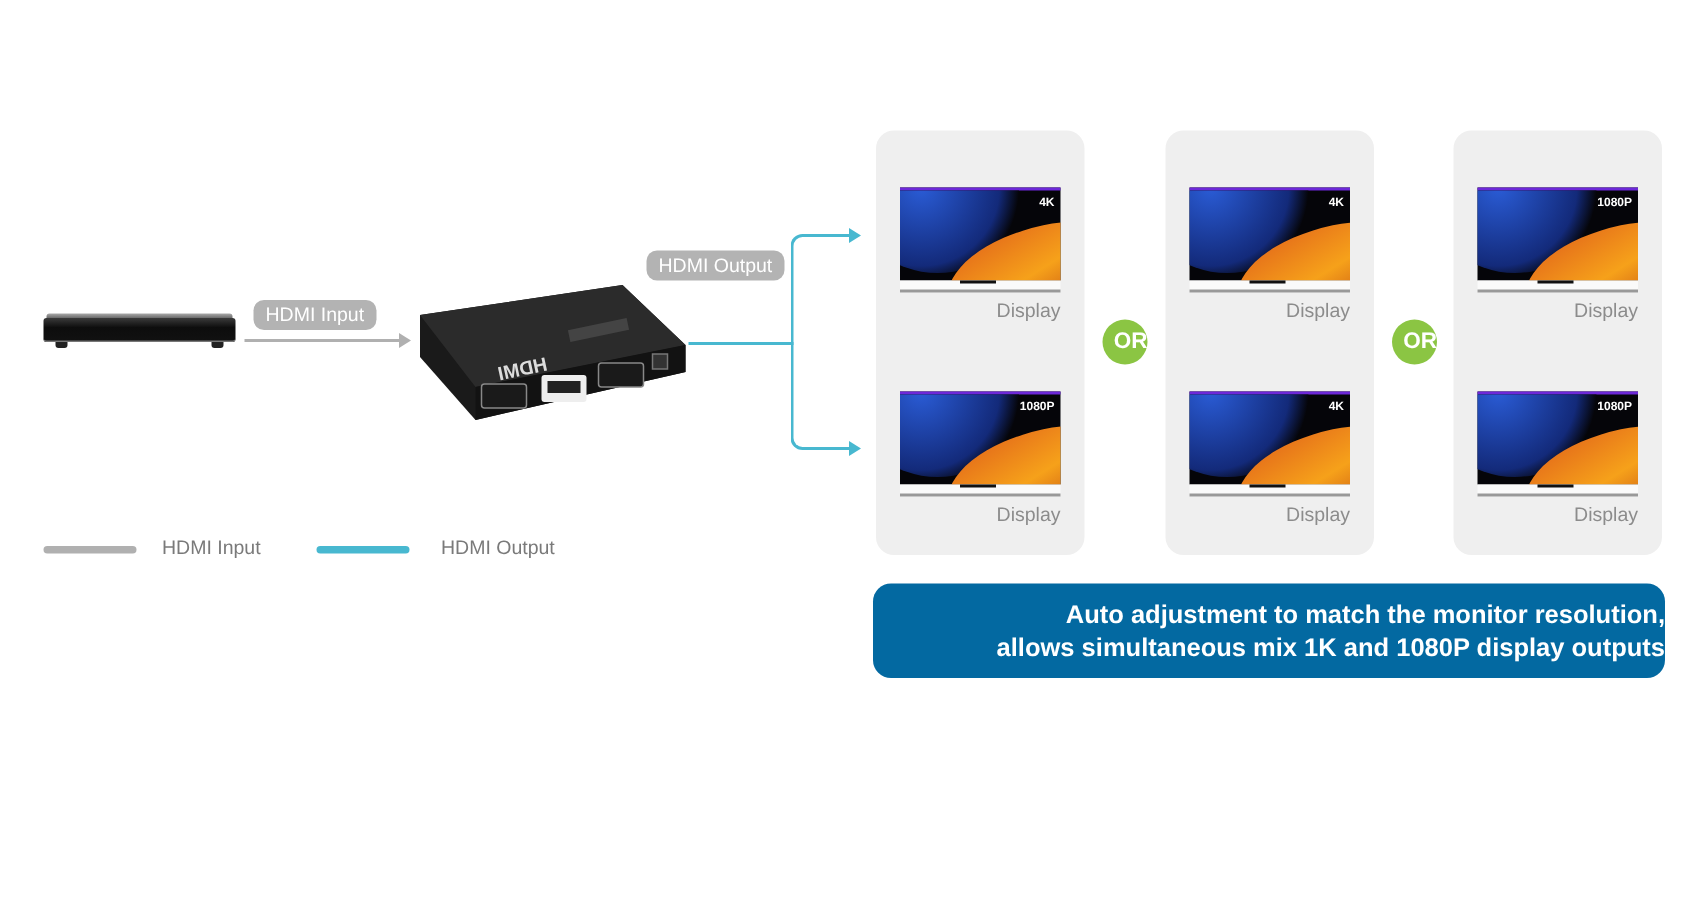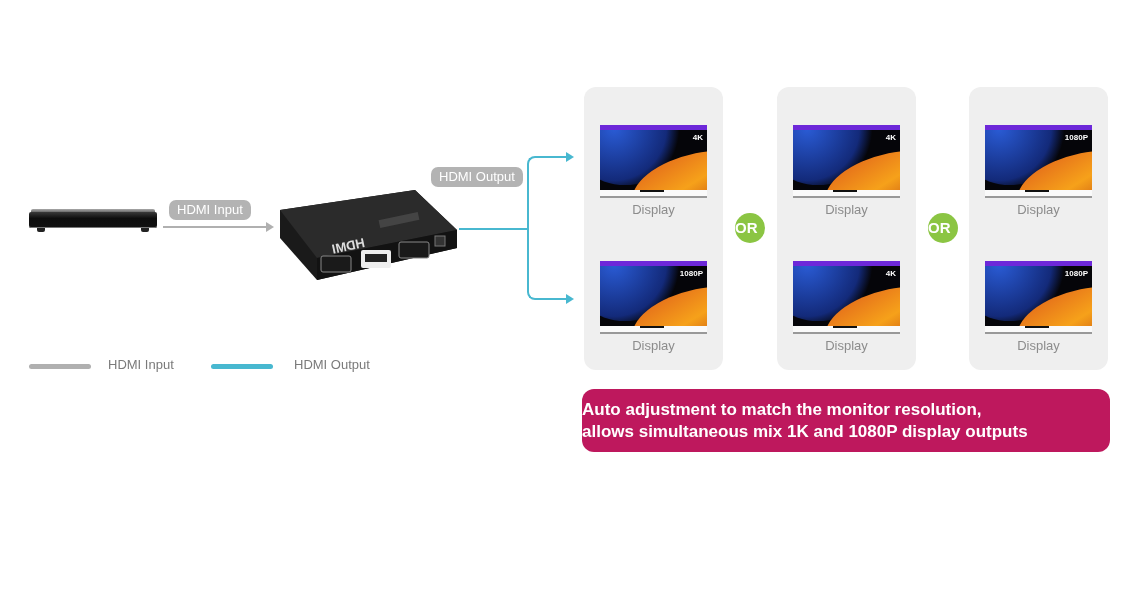--- a/index.html
+++ b/index.html
@@ -16,34 +16,34 @@
 
   .line-gray { background:#b0b0b0; height:2px; }
   .line-teal { background:#48b8d0; }
 
   
   .splitter { left:275px; top:188px; width:185px; height:95px; }
 
   
   .panel { background:#efefef; border-radius:12px; width:139px; height:283px; top:87px; }
   .tv { position:absolute; left:16px; width:107px; }
-  .tv .screen { position:relative; height:60px; background:#050509; overflow:hidden; border-top:5px solid #6d28d9; }
+  .tv .screen { position:relative; height:60px; background:#050509; overflow:hidden; border-top:2px solid #6d28d9; }
   .tv .screen .blue { position:absolute; left:-30px; top:-40px; width:110px; height:95px; border-radius:50%; background:radial-gradient(circle at 40% 40%,#2a5cd6,#132a7a 60%,#050509 75%); }
   .tv .screen .orange { position:absolute; left:30px; top:25px; width:120px; height:60px; border-radius:60% 40% 0 0; background:linear-gradient(160deg,#e0601a,#f6a11a 50%,#b03010); transform:rotate(-12deg); }
   .tv .screen .res { position:absolute; right:4px; top:3px; font-size:8px; color:#fff; font-weight:bold; }
   .tv .stand { height:6px; background:#fafafa; border-bottom:2px solid #999; position:relative; }
   .tv .stand::before { content:""; position:absolute; left:40px; top:0; width:24px; height:2px; background:#111; }
-  .tv .label { text-align:center; color:#8c8c8c; font-size:13px; margin-top:4px; }
+  .tv .label { text-align:right; color:#8c8c8c; font-size:13px; margin-top:4px; }
 
-  .or { width:30px; height:30px; border-radius:50%; background:#8bc543; color:#fff; font-weight:bold; font-size:15px; line-height:30px; text-align:left; top:213px; }
+  .or { width:30px; height:30px; border-radius:50%; background:#8bc543; color:#fff; font-weight:bold; font-size:15px; line-height:30px; text-align:right; top:213px; }
 
   .legend-line { height:5px; border-radius:3px; width:62px; top:364px; }
   .legend-text { color:#7a7a7a; font-size:13px; top:357px; }
 
-  .banner { left:582px; top:389px; width:528px; height:63px; background:#be185d; border-radius:12px; color:#fff; font-weight:bold; font-size:17px; text-align:left; display:flex; flex-direction:column; justify-content:center; line-height:22px; }
+  .banner { left:582px; top:389px; width:528px; height:63px; background:#0369a1; border-radius:12px; color:#fff; font-weight:bold; font-size:17px; text-align:right; display:flex; flex-direction:column; justify-content:center; line-height:22px; }
 </style>
 </head>
 <body>
 
 <div class="abs player">
   <div class="top"></div>
   <div class="body"></div>
   <div class="foot" style="left:8px"></div>
   <div class="foot" style="left:112px"></div>
 </div>

